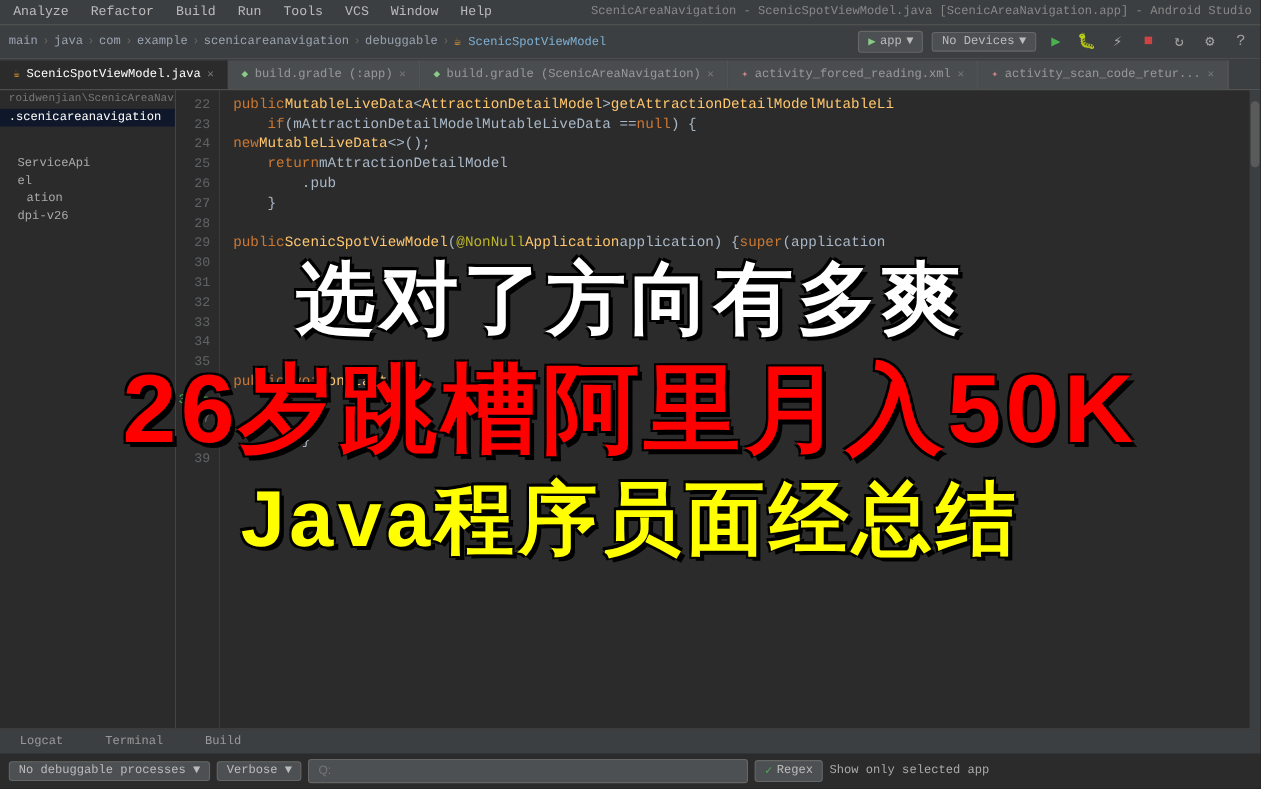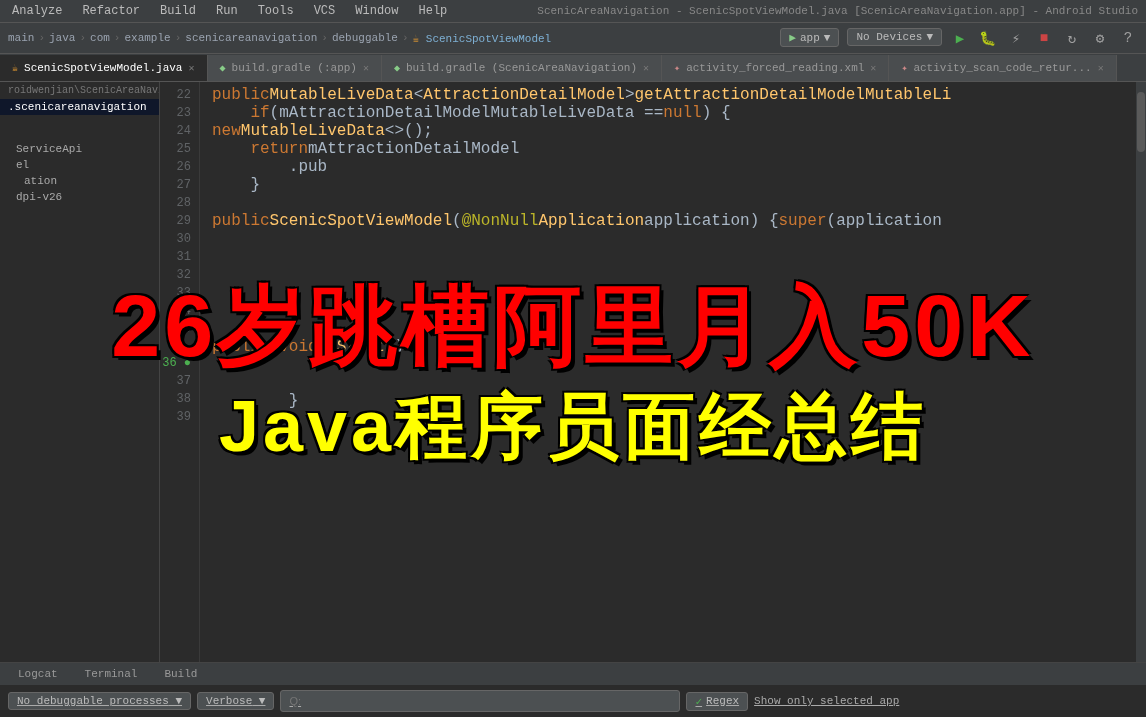--- a/index.html
+++ b/index.html
@@ -61,21 +61,21 @@
       color: #666;
     }
 
     .breadcrumb-active {
       color: #7eb0d4;
     }
 
     .toolbar-right {
       margin-left: auto;
       display: flex;
-      align-items: flex-start;
+      align-items: center;
       gap: 8px;
     }
 
     .app-dropdown {
       background: #4c5052;
       border: 1px solid #666;
       border-radius: 3px;
       padding: 2px 8px;
       font-size: 11px;
       color: #bbbbbb;
@@ -201,21 +201,21 @@
       border-right: 1px solid #3a3a3a;
     }
 
     .line-num {
       height: 18px;
     }
 
     .code-content {
       flex: 1;
       padding: 4px 12px;
-      font-size: 16px;
+      font-size: 13px;
       line-height: 18px;
       color: #a9b7c6;
       white-space: nowrap;
       overflow: hidden;
     }
 
     .code-line {
       height: 18px;
       display: flex;
       align-items: center;
@@ -237,39 +237,38 @@
       border-top: 1px solid #444;
       z-index: 10;
     }
 
     .bottom-tabs {
       height: 22px;
       background: #3c3f41;
       display: flex;
       align-items: center;
       padding: 0 8px;
-      gap: 7px;
+      gap: 18px;
       font-size: 11px;
       color: #999;
     }
 
     .bottom-tab {
       padding: 2px 10px;
       cursor: pointer;
     }
 
     .bottom-controls {
       height: 32px;
       display: flex;
       align-items: center;
       padding: 0 8px;
       gap: 6px;
       font-size: 11px;
       color: #aaaaaa;
-      text-decoration: underline;
     }
 
     .log-dropdown {
       background: #4c5052;
       border: 1px solid #666;
       border-radius: 3px;
       padding: 2px 8px;
       font-size: 11px;
       color: #bbbbbb;
     }
@@ -581,15 +580,16 @@
     <input class="log-search" type="text" placeholder="Q:" style="">
     <div class="regex-btn">
       <span style="color:#4CAF50;">✓</span>
       <span>Regex</span>
     </div>
     <span>Show only selected app</span>
   </div>
 </div>
 
 <div class="overlay">
+  <div class="overlay-line1">选对了方向有多爽</div>
   <div class="overlay-line2">26岁跳槽阿里月入50K</div>
   <div class="overlay-line3">Java程序员面经总结</div>
 </div>
 
 </body></html>

